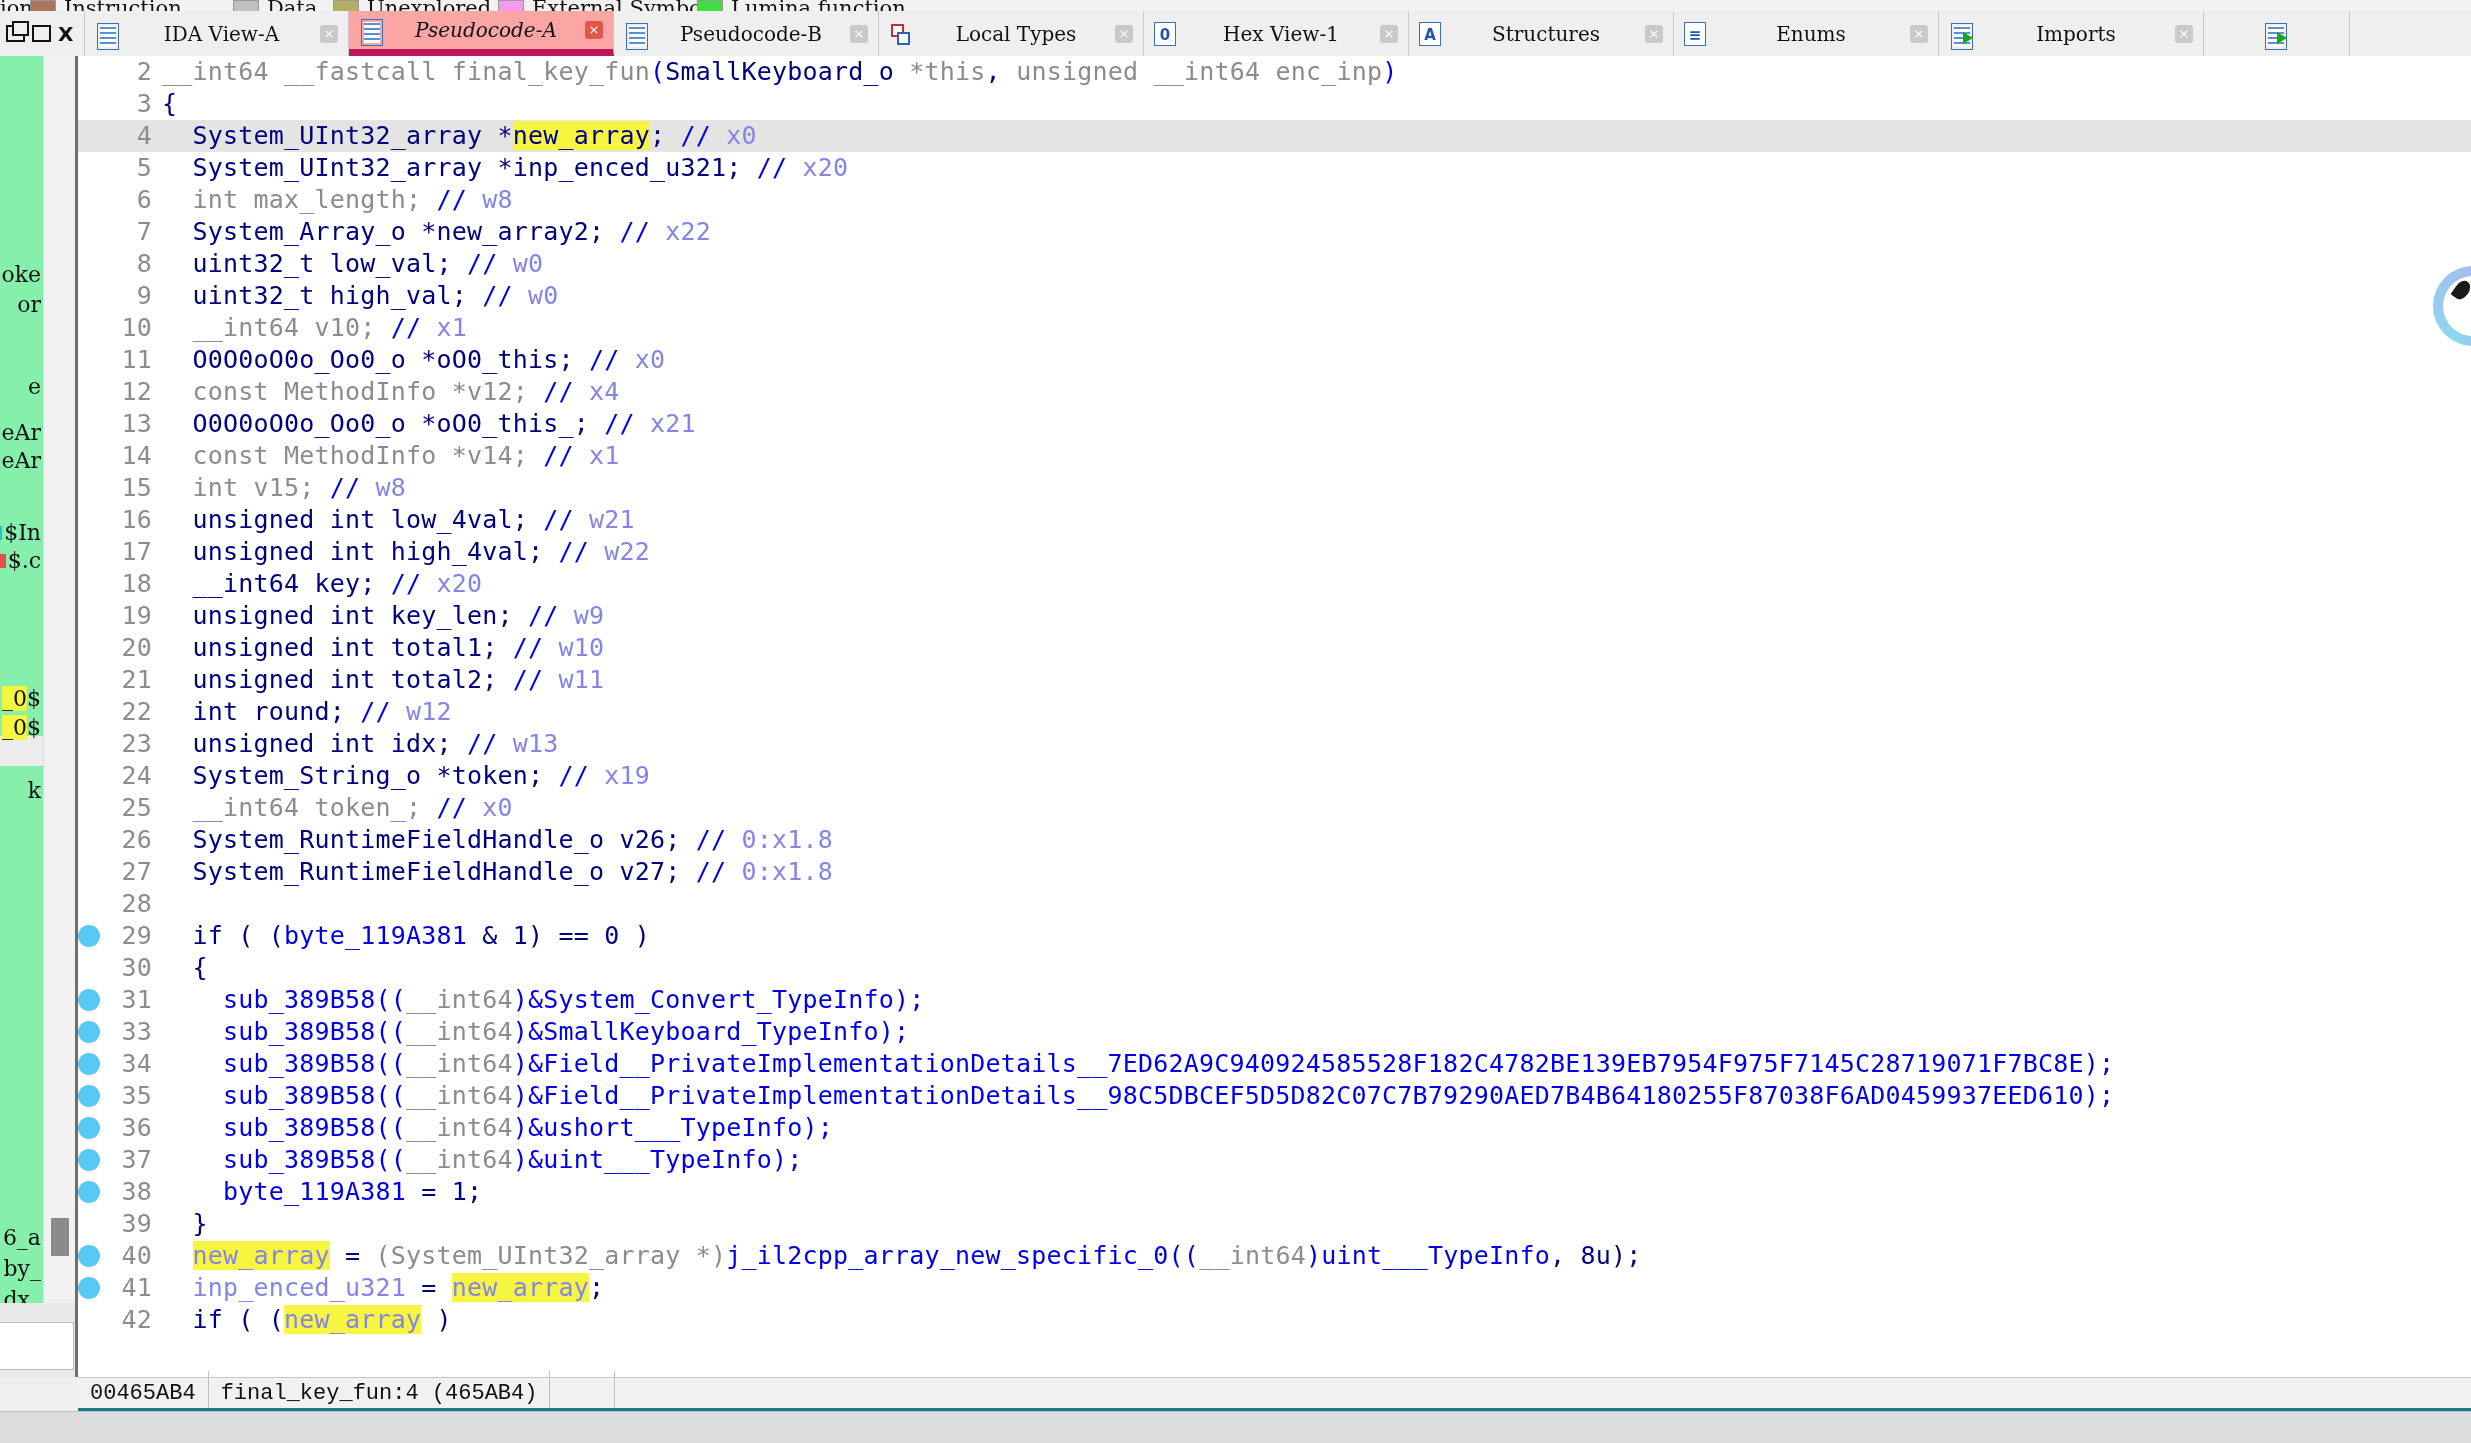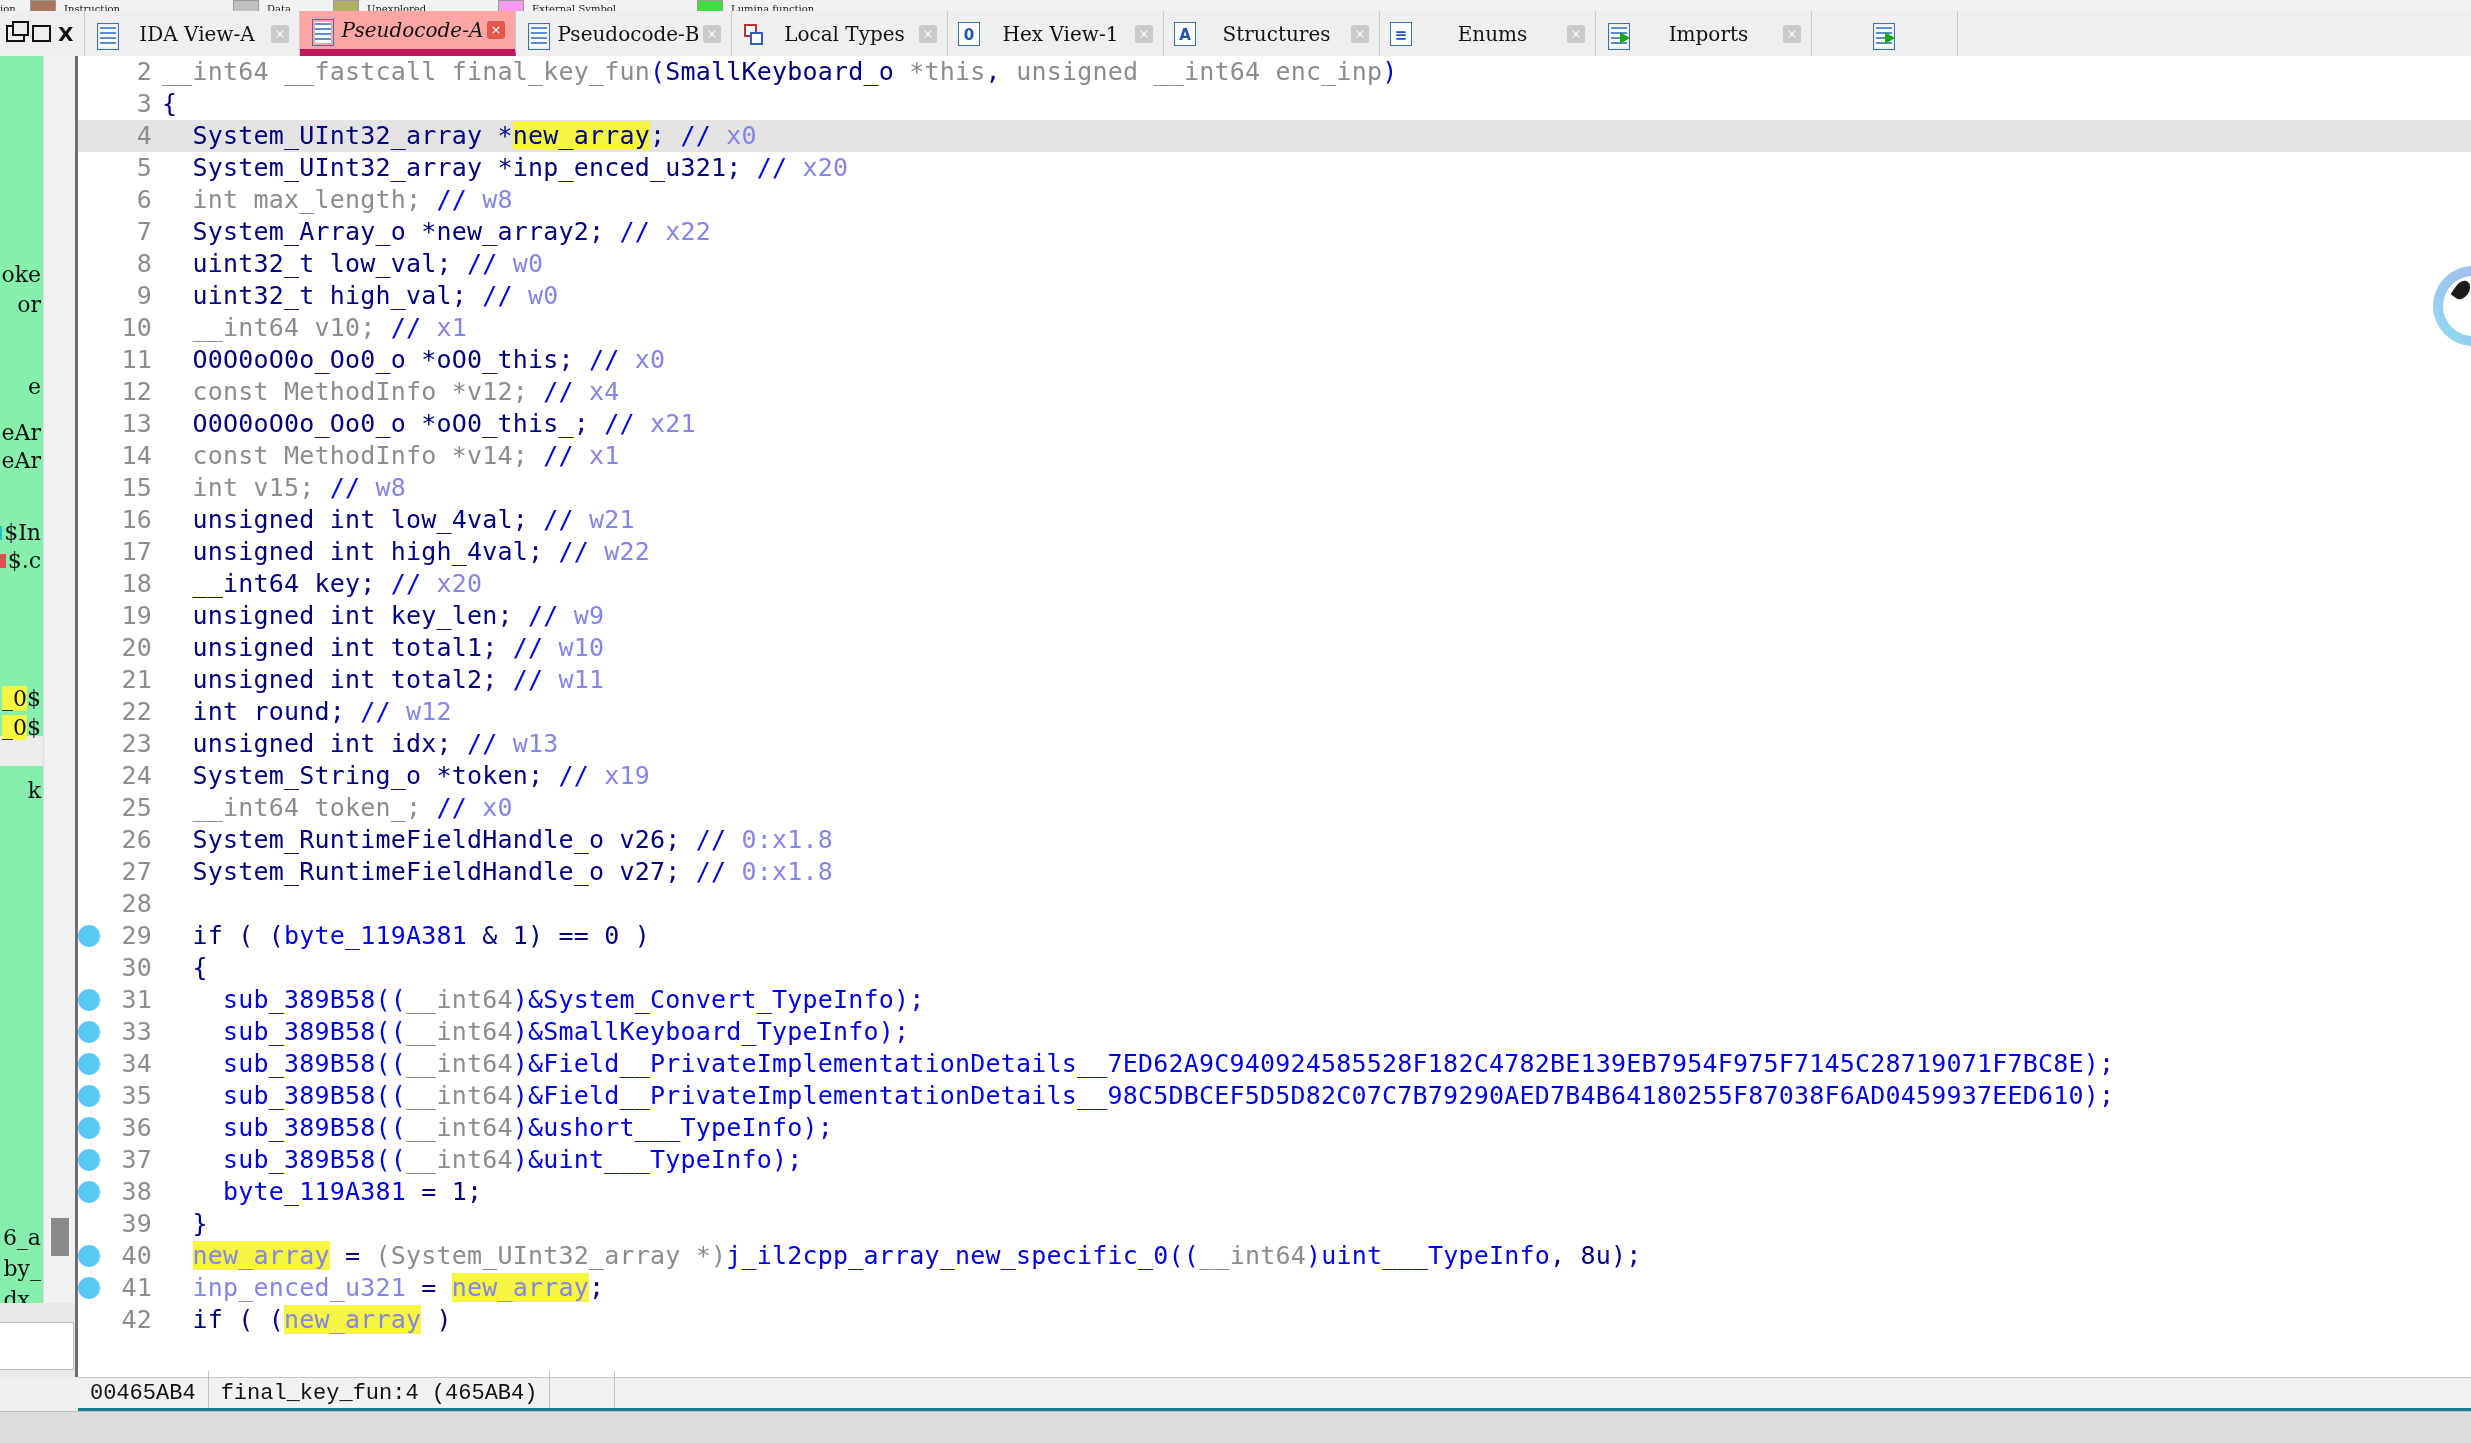--- a/index.html
+++ b/index.html
@@ -1,30 +1,30 @@
 <!DOCTYPE html>
 <html><head>
 <meta charset="utf-8">
 <style>
   html,body{margin:0;padding:0;background:#DCDCDC;}
   .screen{position:relative;width:2471px;height:1443px;overflow:hidden;background:#FFFFFF;
           font-family:"DejaVu Sans",sans-serif;}
   
   .legend{position:absolute;left:0;top:0;width:2471px;height:11px;background:#F2F2F2;overflow:hidden;}
   .legend-item{position:absolute;top:0;height:20px;display:flex;align-items:flex-start;
-               font-family:"DejaVu Serif",serif;font-size:10px;color:#111;line-height:17px;white-space:nowrap;}
+               font-family:"DejaVu Serif",serif;font-size:21px;color:#111;line-height:17px;white-space:nowrap;}
   .legend-sw{display:inline-block;width:24px;height:13px;margin-right:8px;border:1px solid #999;}
   
   .tabbar{position:absolute;left:0;top:11px;width:2471px;height:45px;background:#EFEFEF;
           border-bottom:1px solid #C4C4C4;display:flex;}
   .winctl{width:84px;display:flex;align-items:center;gap:7px;padding-left:6px;box-sizing:border-box;}
   .wc-box{width:15px;height:13px;border:2px solid #111;position:relative;background:#EFEFEF;}
   .wc-box.back:after{content:"";position:absolute;left:4px;top:-6px;width:13px;height:11px;border:2px solid #111;background:#EFEFEF;}
   .wc-x{font-family:"DejaVu Sans",sans-serif;font-weight:bold;font-size:20px;color:#111;line-height:20px;}
-  .tab{height:45px;width:216px;box-sizing:border-box;display:flex;align-items:center;
+  .tab{height:45px;width:265px;box-sizing:border-box;display:flex;align-items:center;
        padding:0 10px;border-right:1px solid #C9C9C9;background:#EFEFEF;cursor:default;}
   .tab.first{border-left:1px solid #C9C9C9;}
   .tab.active{background:#fca5a5;border-bottom:7px solid #be185d;margin-bottom:-1px;font-style:italic;}
   .tab.partial{width:146px;justify-content:center;}
   .tab-label{flex:1;text-align:center;font-family:"DejaVu Serif",serif;font-size:20px;color:#111;
              white-space:nowrap;overflow:hidden;}
   .tab-close{width:18px;height:18px;border-radius:3px;background:#C9C9C9;color:#FFF;font-size:13px;
              line-height:18px;text-align:center;font-family:"DejaVu Sans",sans-serif;flex:0 0 auto;}
   .tab-close.red{background:#E2574C;}
   

